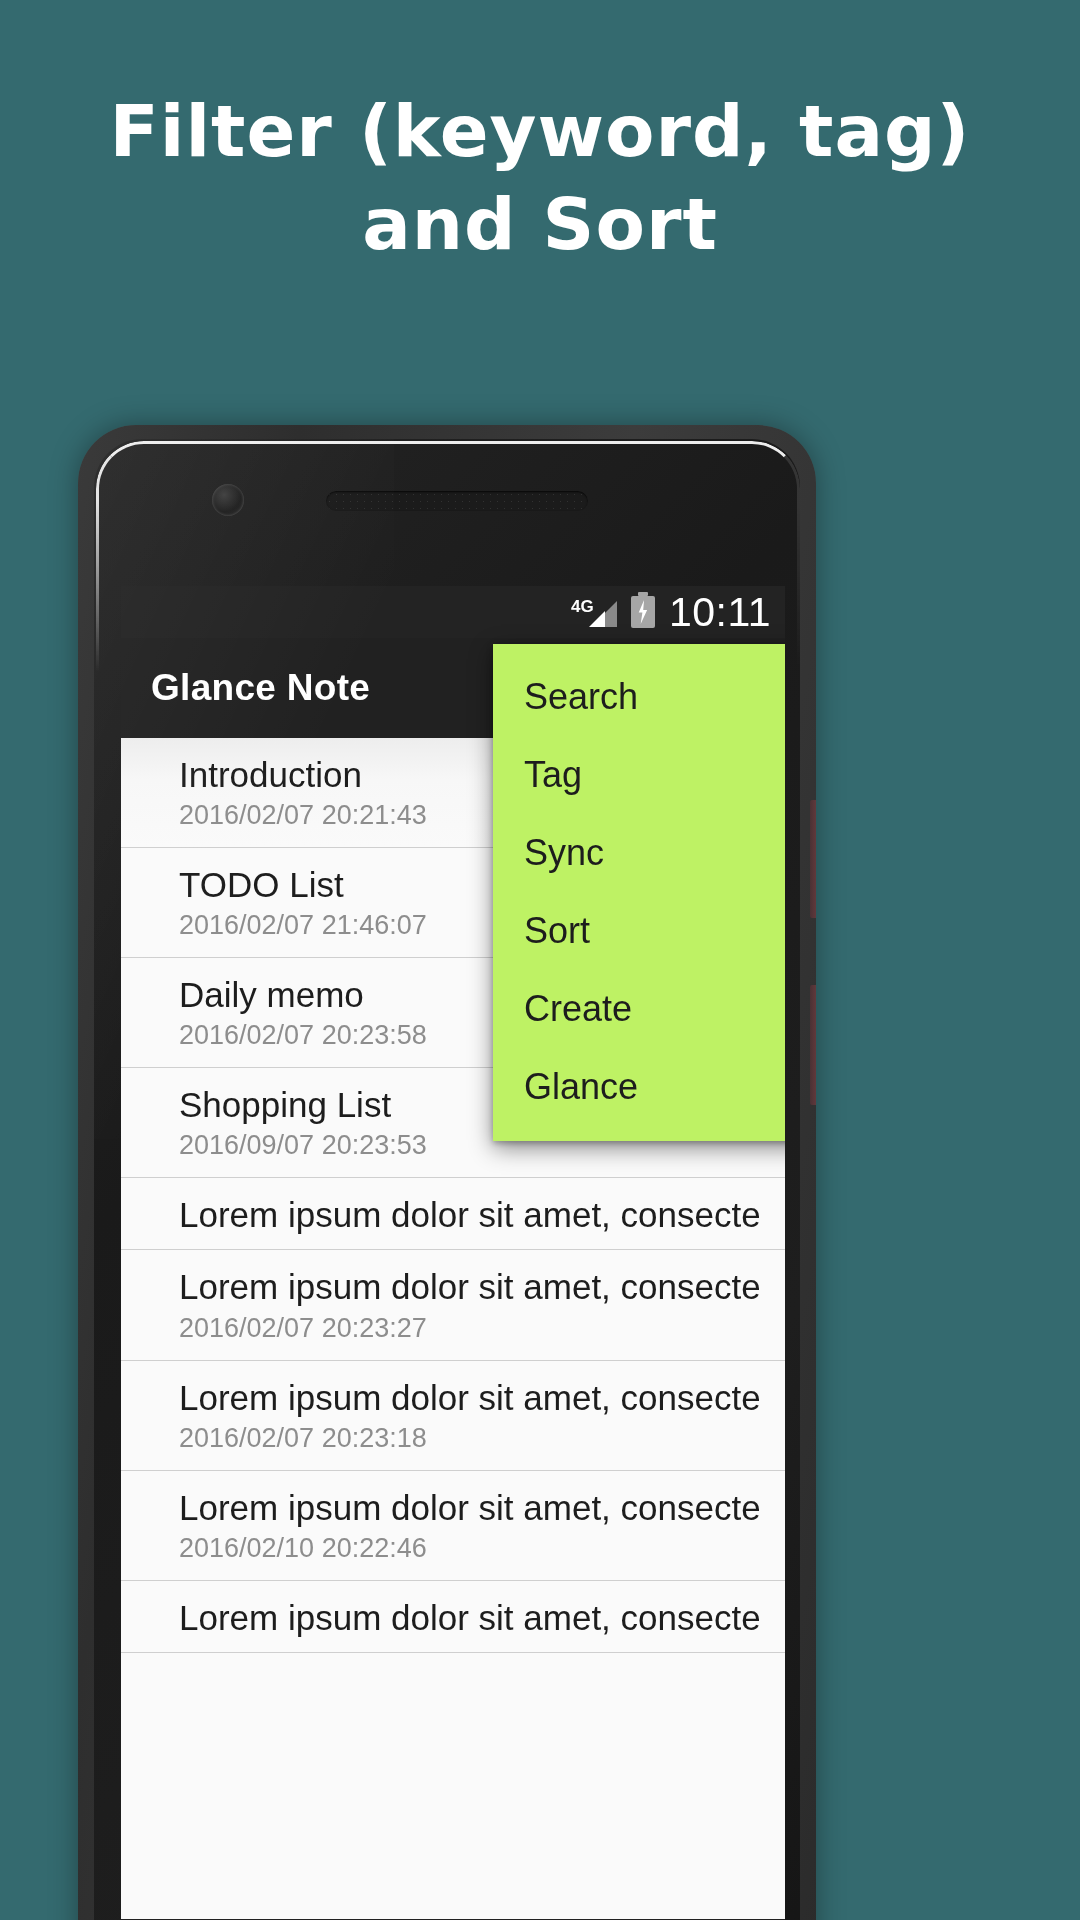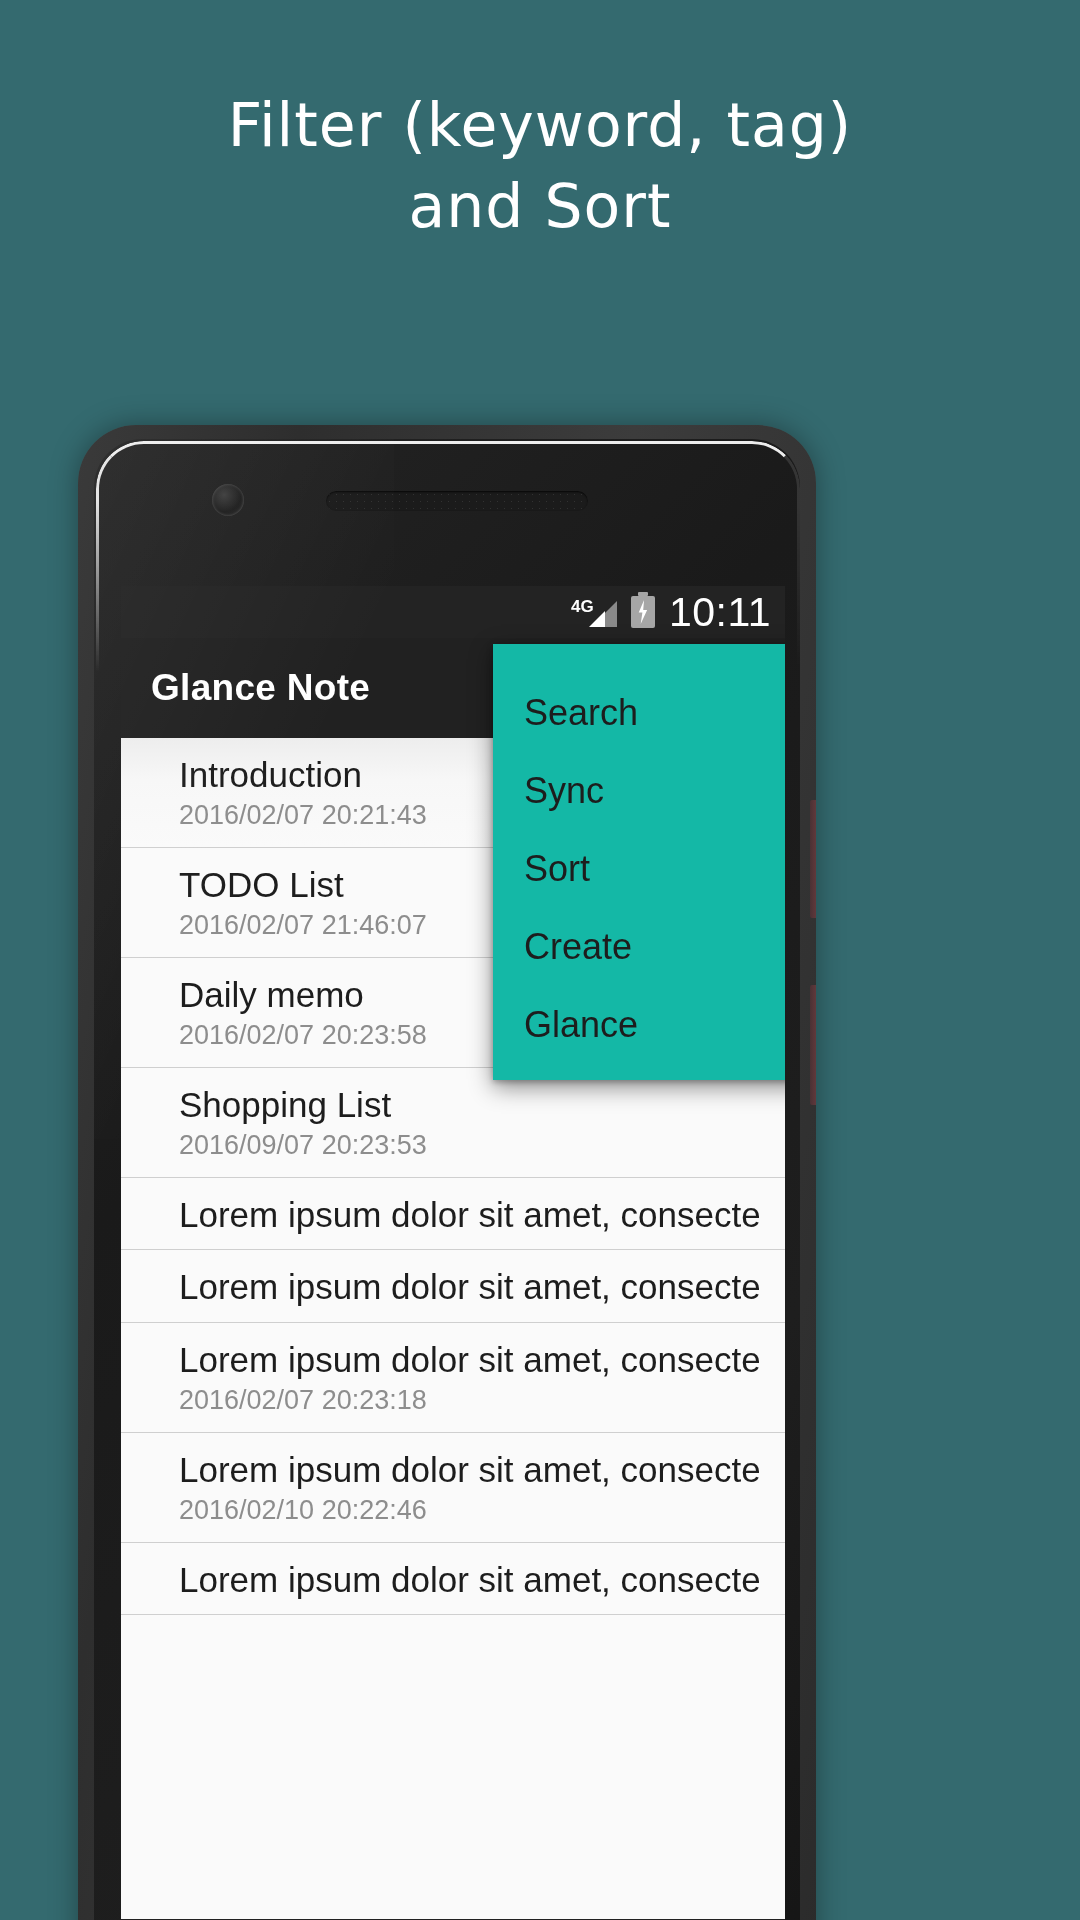--- a/index.html
+++ b/index.html
@@ -10,22 +10,22 @@
   }
   body { background:#346a6f; position:relative; }
 
   
   .headline {
     position:absolute;
     left:0; top:95px; width:1080px;
     text-align:center;
     color:#ffffff;
     font-family:"DejaVu Sans", sans-serif;
-    font-weight:400;
-    font-size:60px;
+    font-weight:700;
+    font-size:72px;
     line-height:1.0;
     letter-spacing:1px;
     -webkit-font-smoothing:antialiased;
   }
   .headline .line2 { display:block; margin-top:21px; }
 
   
   .phone {
     position:absolute;
     left:78px; top:425px;
@@ -183,23 +183,23 @@
     height:80px; background:#212121;
     display:flex; align-items:center; justify-content:flex-end;
     padding-right:22px;
   }
 
   
   .menu {
     position:absolute;
     left:372px; top:58px;
     width:362px;
-    background:#14b8a6;
+    background:#bef264;
     box-shadow:0 7px 22px rgba(0,0,0,0.45), 0 2px 6px rgba(0,0,0,0.28);
-    padding:30px 0 16px 0;
+    padding:14px 0 16px 0;
     z-index:20;
   }
   .menu-item {
     padding:17px 0 17px 31px;
     color:#1d1d1d;
     font-size:36px;
     line-height:1.22;
   }
 </style>
 </head>
@@ -250,40 +250,42 @@
         </div>
         <div class="note-row">
           <div class="note-title">Shopping List</div>
           <div class="note-date">2016/09/07 20:23:53</div>
         </div>
         <div class="note-row">
           <div class="note-title">Lorem ipsum dolor sit amet, consectetur ad…</div>
         </div>
         <div class="note-row">
           <div class="note-title">Lorem ipsum dolor sit amet, consectetur ad…</div>
+          <div class="note-date">2016/02/07 20:23:27</div>
         </div>
         <div class="note-row">
           <div class="note-title">Lorem ipsum dolor sit amet, consectetur ad…</div>
           <div class="note-date">2016/02/07 20:23:18</div>
         </div>
         <div class="note-row">
           <div class="note-title">Lorem ipsum dolor sit amet, consectetur ad…</div>
           <div class="note-date">2016/02/10 20:22:46</div>
         </div>
         <div class="note-row">
           <div class="note-title">Lorem ipsum dolor sit amet, consectetur ad…</div>
         </div>
       </div>
 
       <div class="footer">
         
       </div>
 
       <div class="menu">
         <div class="menu-item">Search</div>
+        <div class="menu-item">Tag</div>
         <div class="menu-item">Sync</div>
         <div class="menu-item">Sort</div>
         <div class="menu-item">Create</div>
         <div class="menu-item">Glance</div>
       </div>
 
     </div>
 
     <div class="phone-sheen"></div>
   </div>

